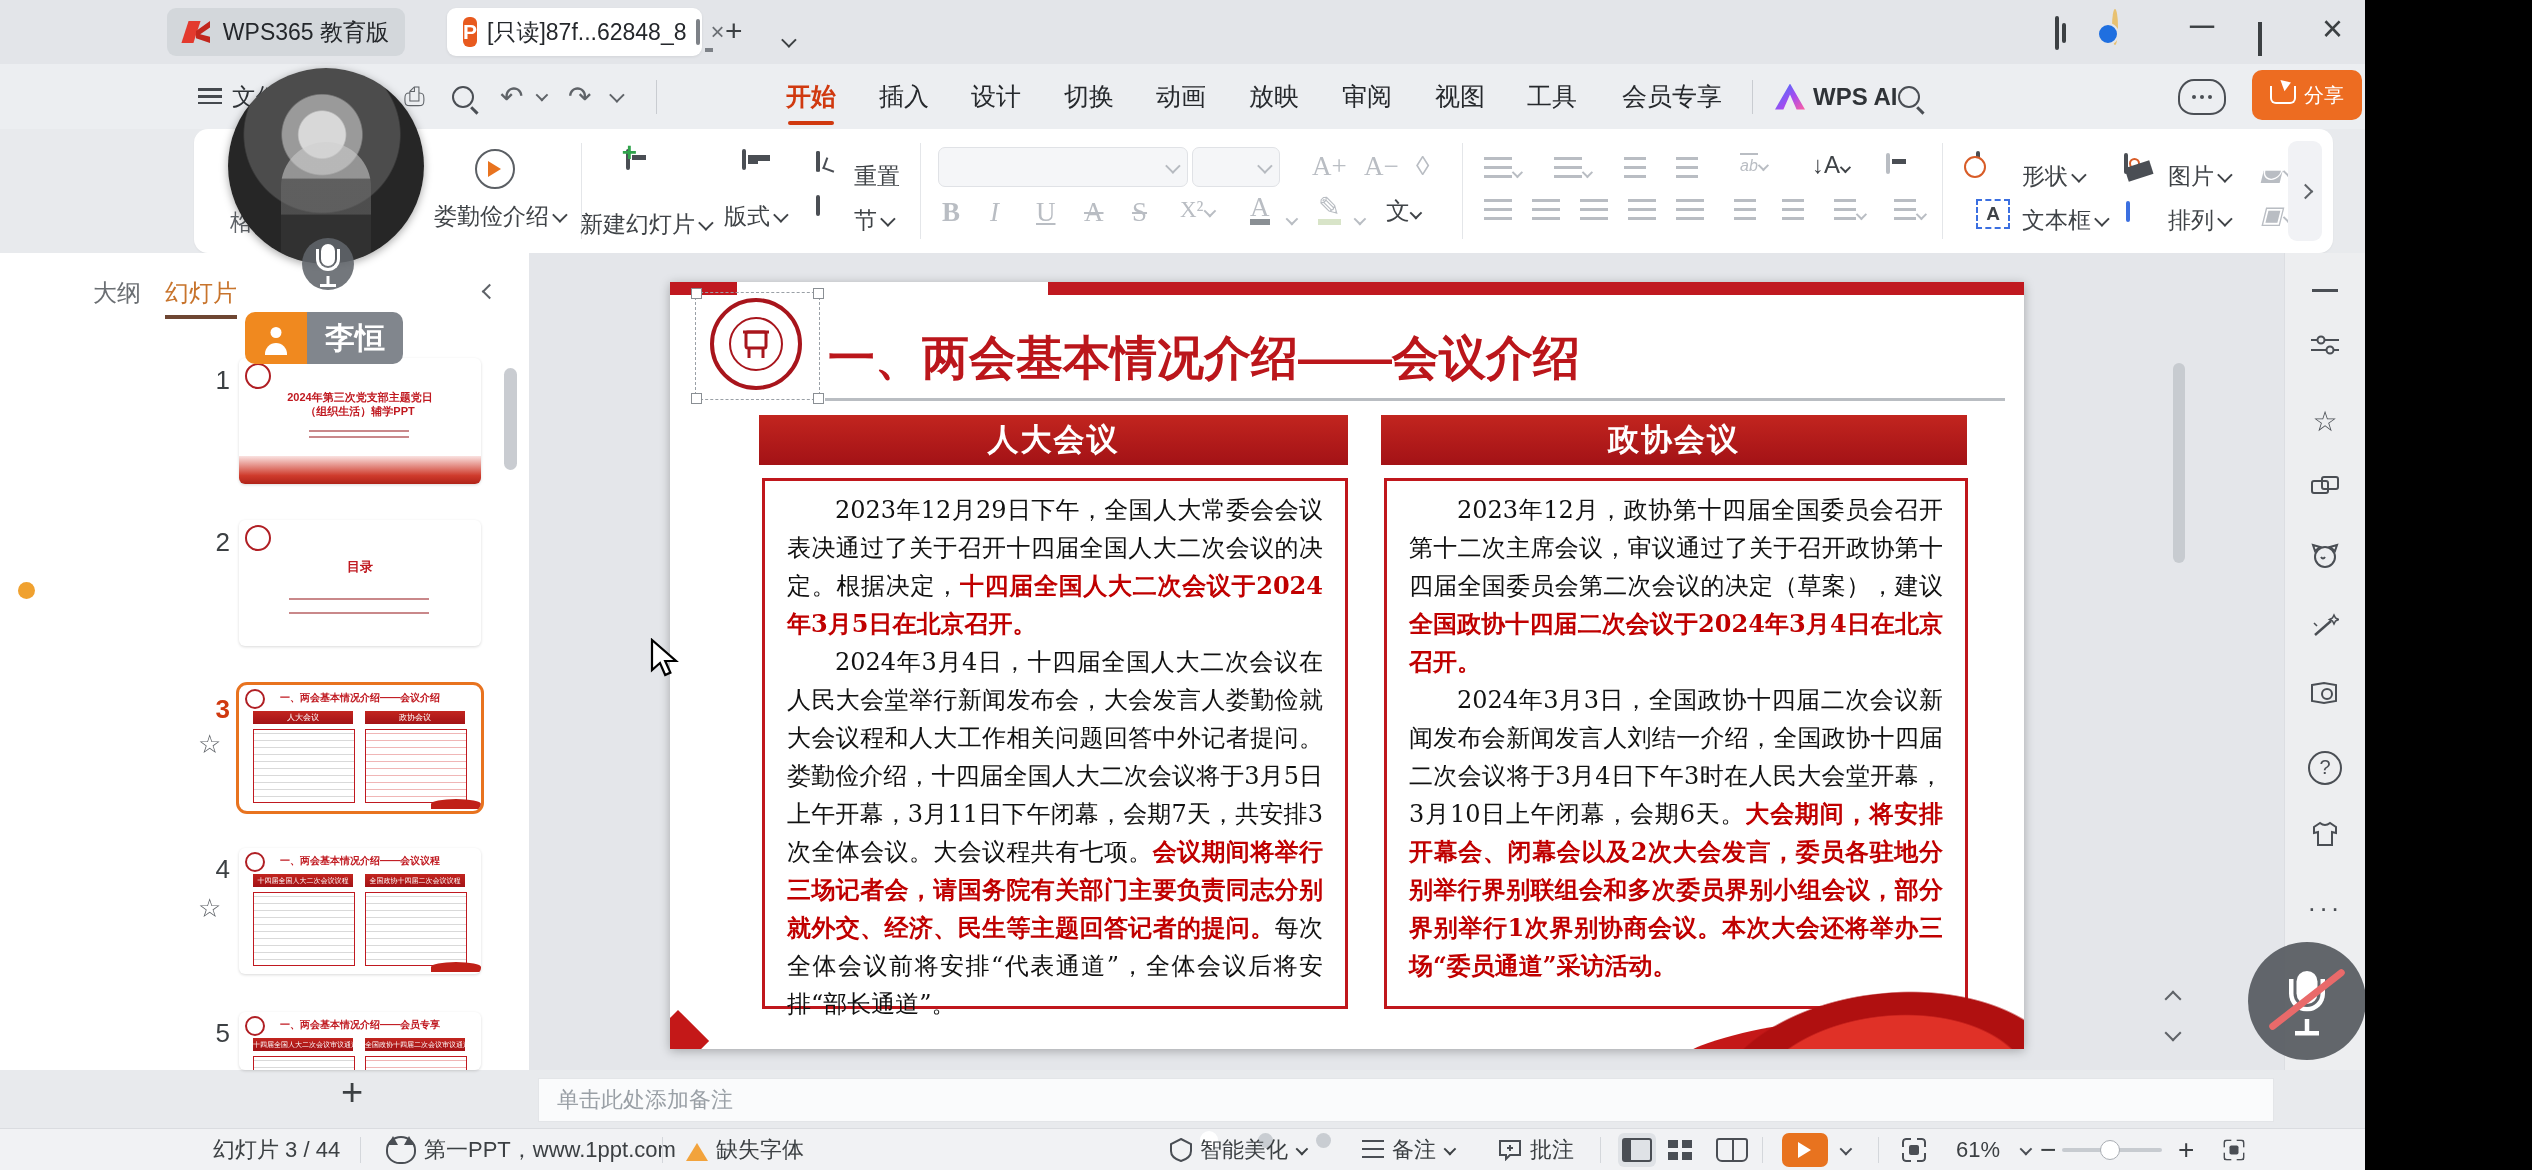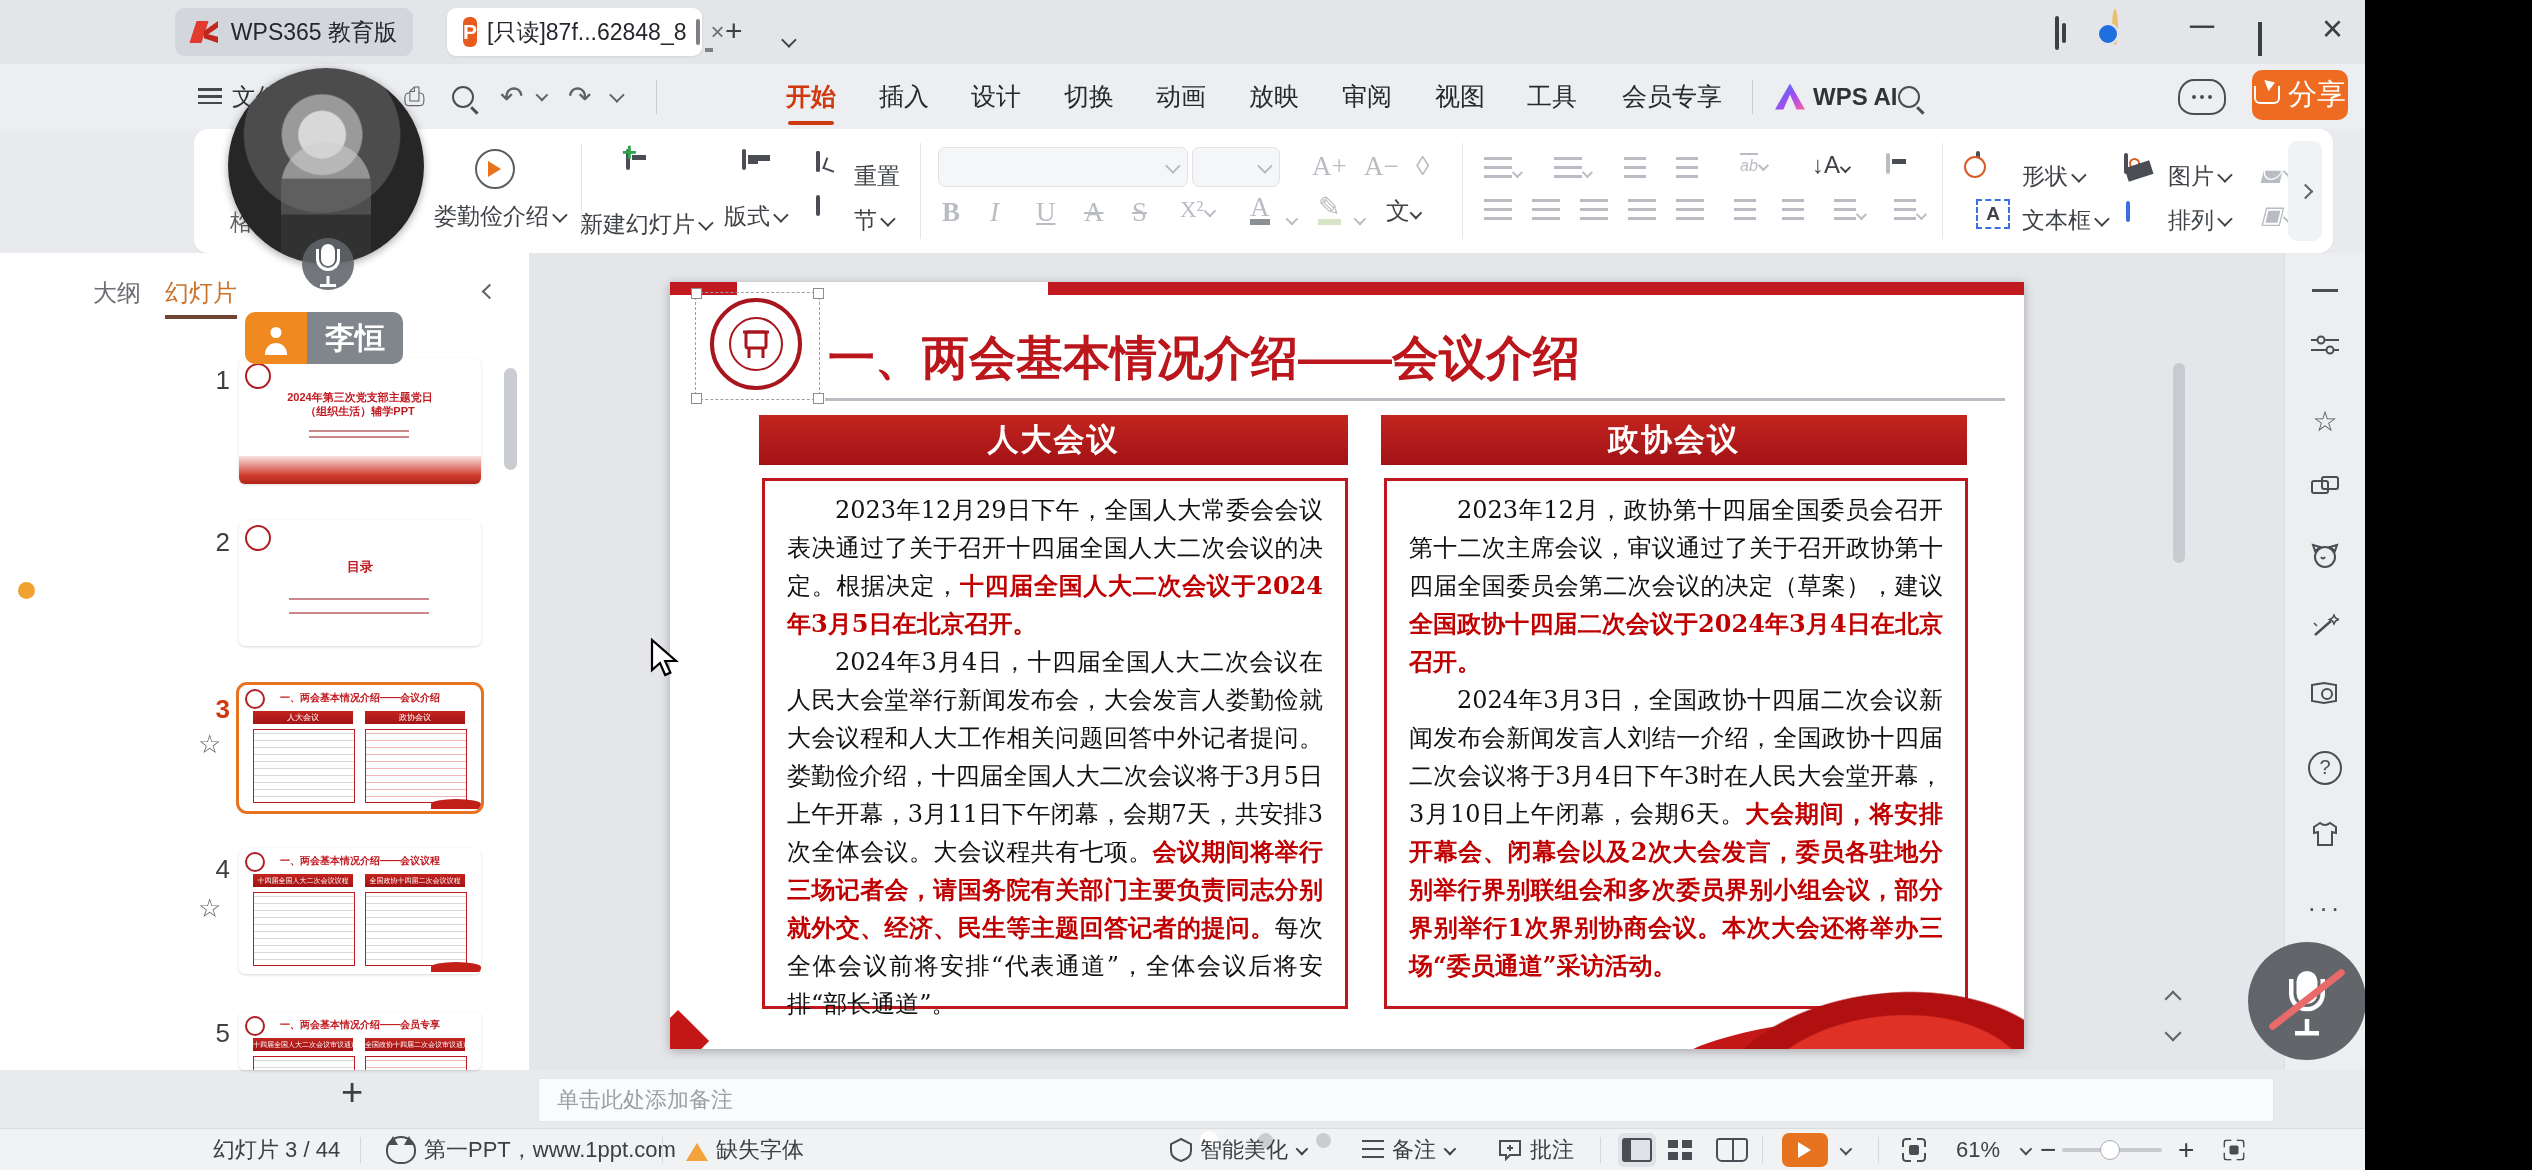--- a/index.html
+++ b/index.html
@@ -38,21 +38,21 @@
   .mtab.active{color:#d0390f;font-weight:bold;}
   .mtab.active:after{content:"";position:absolute;left:50%;transform:translateX(-50%);bottom:4px;width:46px;height:4px;border-radius:2px;background:#d0390f;}
   .vdiv{position:absolute;width:1px;background:#c9ccd1;}
   .gico{color:#5f6368;}
   .chev{display:inline-block;width:9px;height:9px;border-right:2px solid currentColor;border-bottom:2px solid currentColor;transform:rotate(45deg) translateY(-2px);}
   .mag{width:18px;height:18px;border:2.6px solid #4a4e54;border-radius:50%;position:relative;}
   .mag:after{content:"";position:absolute;right:-7px;bottom:-6px;width:9px;height:2.6px;background:#4a4e54;transform:rotate(45deg);}
   .ailogo{width:30px;height:26px;background:linear-gradient(135deg,#2f7bff 0%,#a44cf0 55%,#ff5fa0 100%);clip-path:polygon(0 100%,50% 0,100% 100%,72% 100%,50% 42%,28% 100%);}
   .cloudmore{width:44px;height:32px;border:2.6px solid #4a4e54;border-radius:16px 16px 16px 16px / 18px 18px 14px 14px;display:flex;align-items:center;justify-content:center;gap:4px;}
   .cloudmore i{width:4px;height:4px;border-radius:50%;background:#4a4e54;}
-  #sharebtn{position:absolute;left:2252px;top:70px;width:96px;height:50px;background:#ed6c21;border-radius:10px;color:#fff;display:flex;align-items:center;justify-content:center;gap:8px;font-size:29px;}
+  #sharebtn{position:absolute;left:2252px;top:70px;width:110px;height:50px;background:#ed6c21;border-radius:10px;color:#fff;display:flex;align-items:center;justify-content:center;gap:8px;font-size:20px;}
   .sharearrow{width:22px;height:16px;border:2.4px solid #fff;border-top:none;border-radius:0 0 6px 6px;position:relative;}
   .sharearrow:after{content:"";position:absolute;right:-3px;top:-9px;border:6px solid transparent;border-left:9px solid #fff;transform:rotate(-20deg);}
 
   
   #ribbon{position:absolute;left:194px;top:129px;width:2139px;height:124px;background:#fff;border-radius:14px;box-shadow:0 1px 2px rgba(0,0,0,.05);}
   .rlabel{position:absolute;font-size:23px;color:#3f4347;display:flex;align-items:center;gap:4px;white-space:nowrap;}
   .rdiv{position:absolute;top:14px;height:96px;width:1px;background:#e4e6e9;}
   .playcirc{width:36px;height:36px;border:2.4px solid #5b5f64;border-radius:50%;display:flex;align-items:center;justify-content:center;}
   .playcirc i{width:0;height:0;border:8px solid transparent;border-left:13px solid #e8731f;margin-left:6px;}
   .slideico{width:34px;height:28px;border:2.4px solid #4a4e54;border-radius:4px;position:relative;}
@@ -175,21 +175,21 @@
   #cursor{position:absolute;left:650px;top:638px;}
   #blackstrip{position:absolute;left:2365px;top:0;width:167px;height:1170px;background:#000;}
 </style>
 </head>
 <body>
 
 <div id="stage">
   <div id="win">
 
     <div id="titlebar">
-      <div class="ttab gray" style="left:175px;width:238px;gap:32px;">
+      <div class="ttab gray" style="left:167px;width:238px;gap:32px;">
         <span class="wpslogo"></span>
         <span class="tablabel">WPS365 教育版</span>
       </div>
       <div class="ttab white" style="left:447px;width:255px;">
         <span class="picon">P</span>
         <span class="tablabel">[只读]87f...62848_8</span>
         <span class="miniicon"></span>
         <span class="xgray">×</span>
       </div>
       <div class="tbtn" style="left:725px;">+</div>

